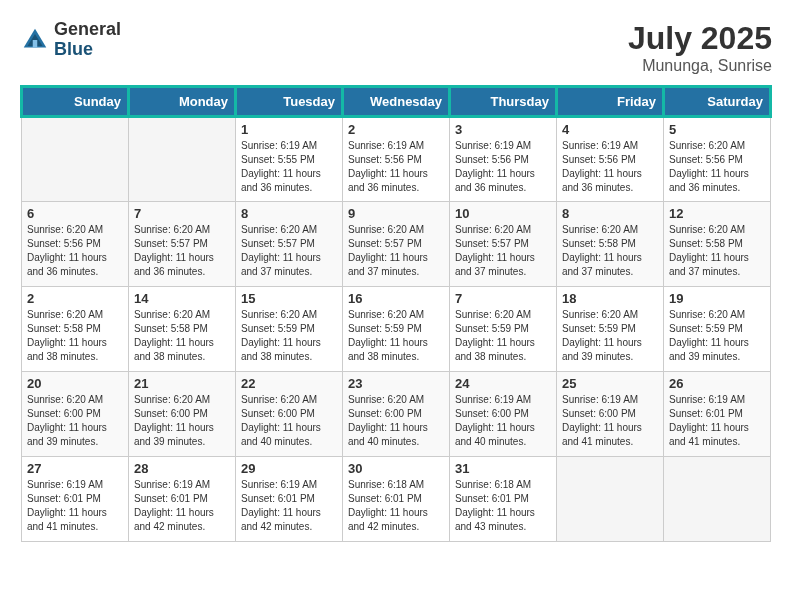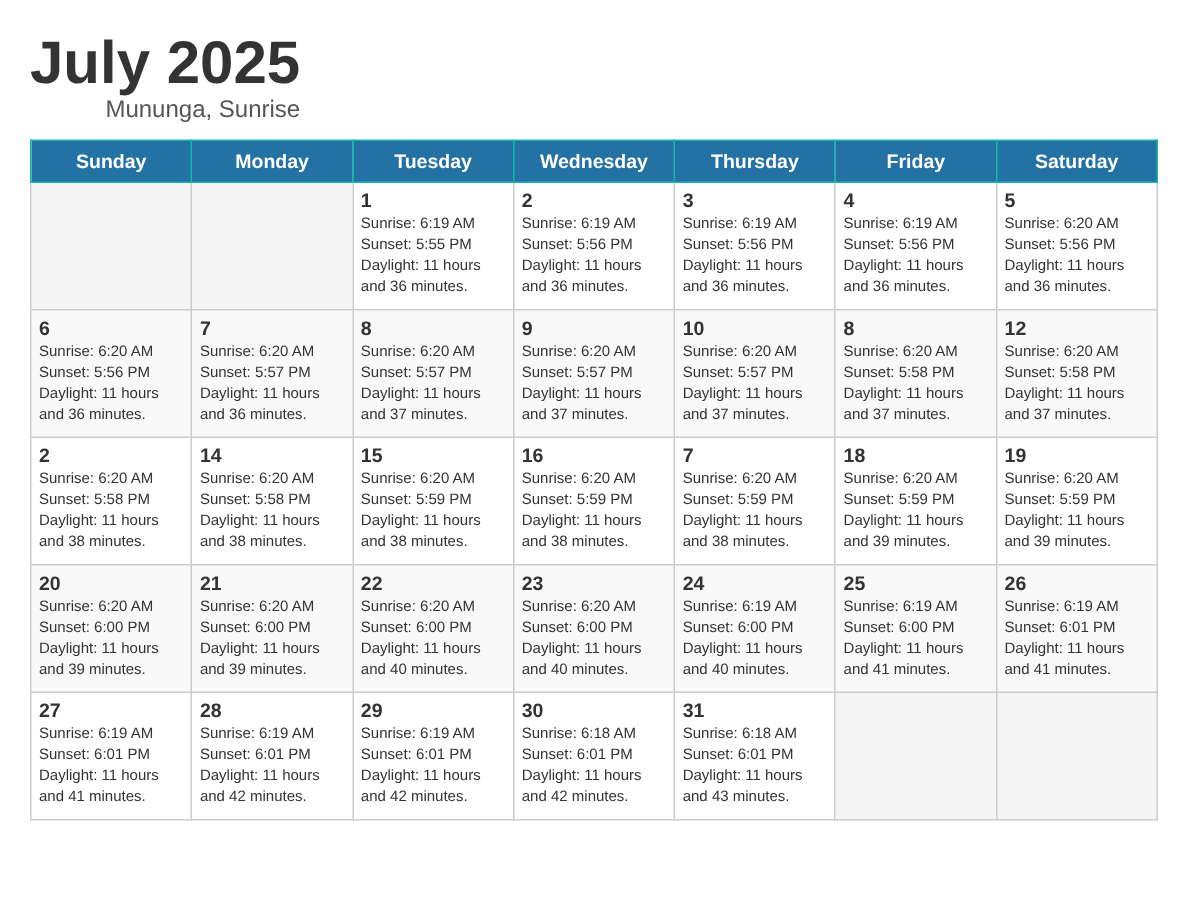--- a/index.html
+++ b/index.html
@@ -37,41 +37,41 @@
     }
     .logo-icon {
       width: 30px;
       height: 30px;
       margin-right: 4px;
     }
     .title-block {
       text-align: right;
     }
     .month-title {
-      font-size: 40px;
+      font-size: 32px;
       font-weight: bold;
       color: #333;
     }
     .subtitle {
       font-size: 16px;
       color: #555;
     }
     table {
       width: 100%;
       border-collapse: collapse;
       table-layout: fixed;
     }
     thead tr th {
       background-color: #2471a3;
       color: #fff;
-      text-align: center;
+      text-align: right;
       padding: 6px 6px;
       font-size: 13px;
       font-weight: bold;
-      border: 1px solid #14b8a6;
+      border: 3px solid #14b8a6;
     }
     tbody tr td {
       border: 1px solid #ccc;
       vertical-align: top;
       padding: 4px 5px;
       height: 85px;
       background: #fff;
     }
     tbody tr:nth-child(even) td {
       background: #f9f9f9;
@@ -89,20 +89,31 @@
       line-height: 1.4;
     }
     .empty-cell {
       background: #f5f5f5 !important;
     }
   </style>
 </head>
 <body>
 
 <div class="header">
+  <div class="logo">
+    <svg class="logo-icon" viewBox="0 0 40 40">
+      <polygon points="20,5 35,30 5,30" fill="#2471a3"></polygon>
+      <polygon points="20,12 30,28 10,28" fill="#1a5276"></polygon>
+      <rect x="17" y="20" width="6" height="10" fill="#85c1e9"></rect>
+    </svg>
+    <div class="logo-text">
+      <span class="logo-general">General</span>
+      <span class="logo-blue">Blue</span>
+    </div>
+  </div>
   <div class="title-block">
     <div class="month-title">July 2025</div>
     <div class="subtitle">Mununga, Sunrise</div>
   </div>
 </div>
 
 <table>
   <thead>
     <tr>
     <th>Sunday</th>

